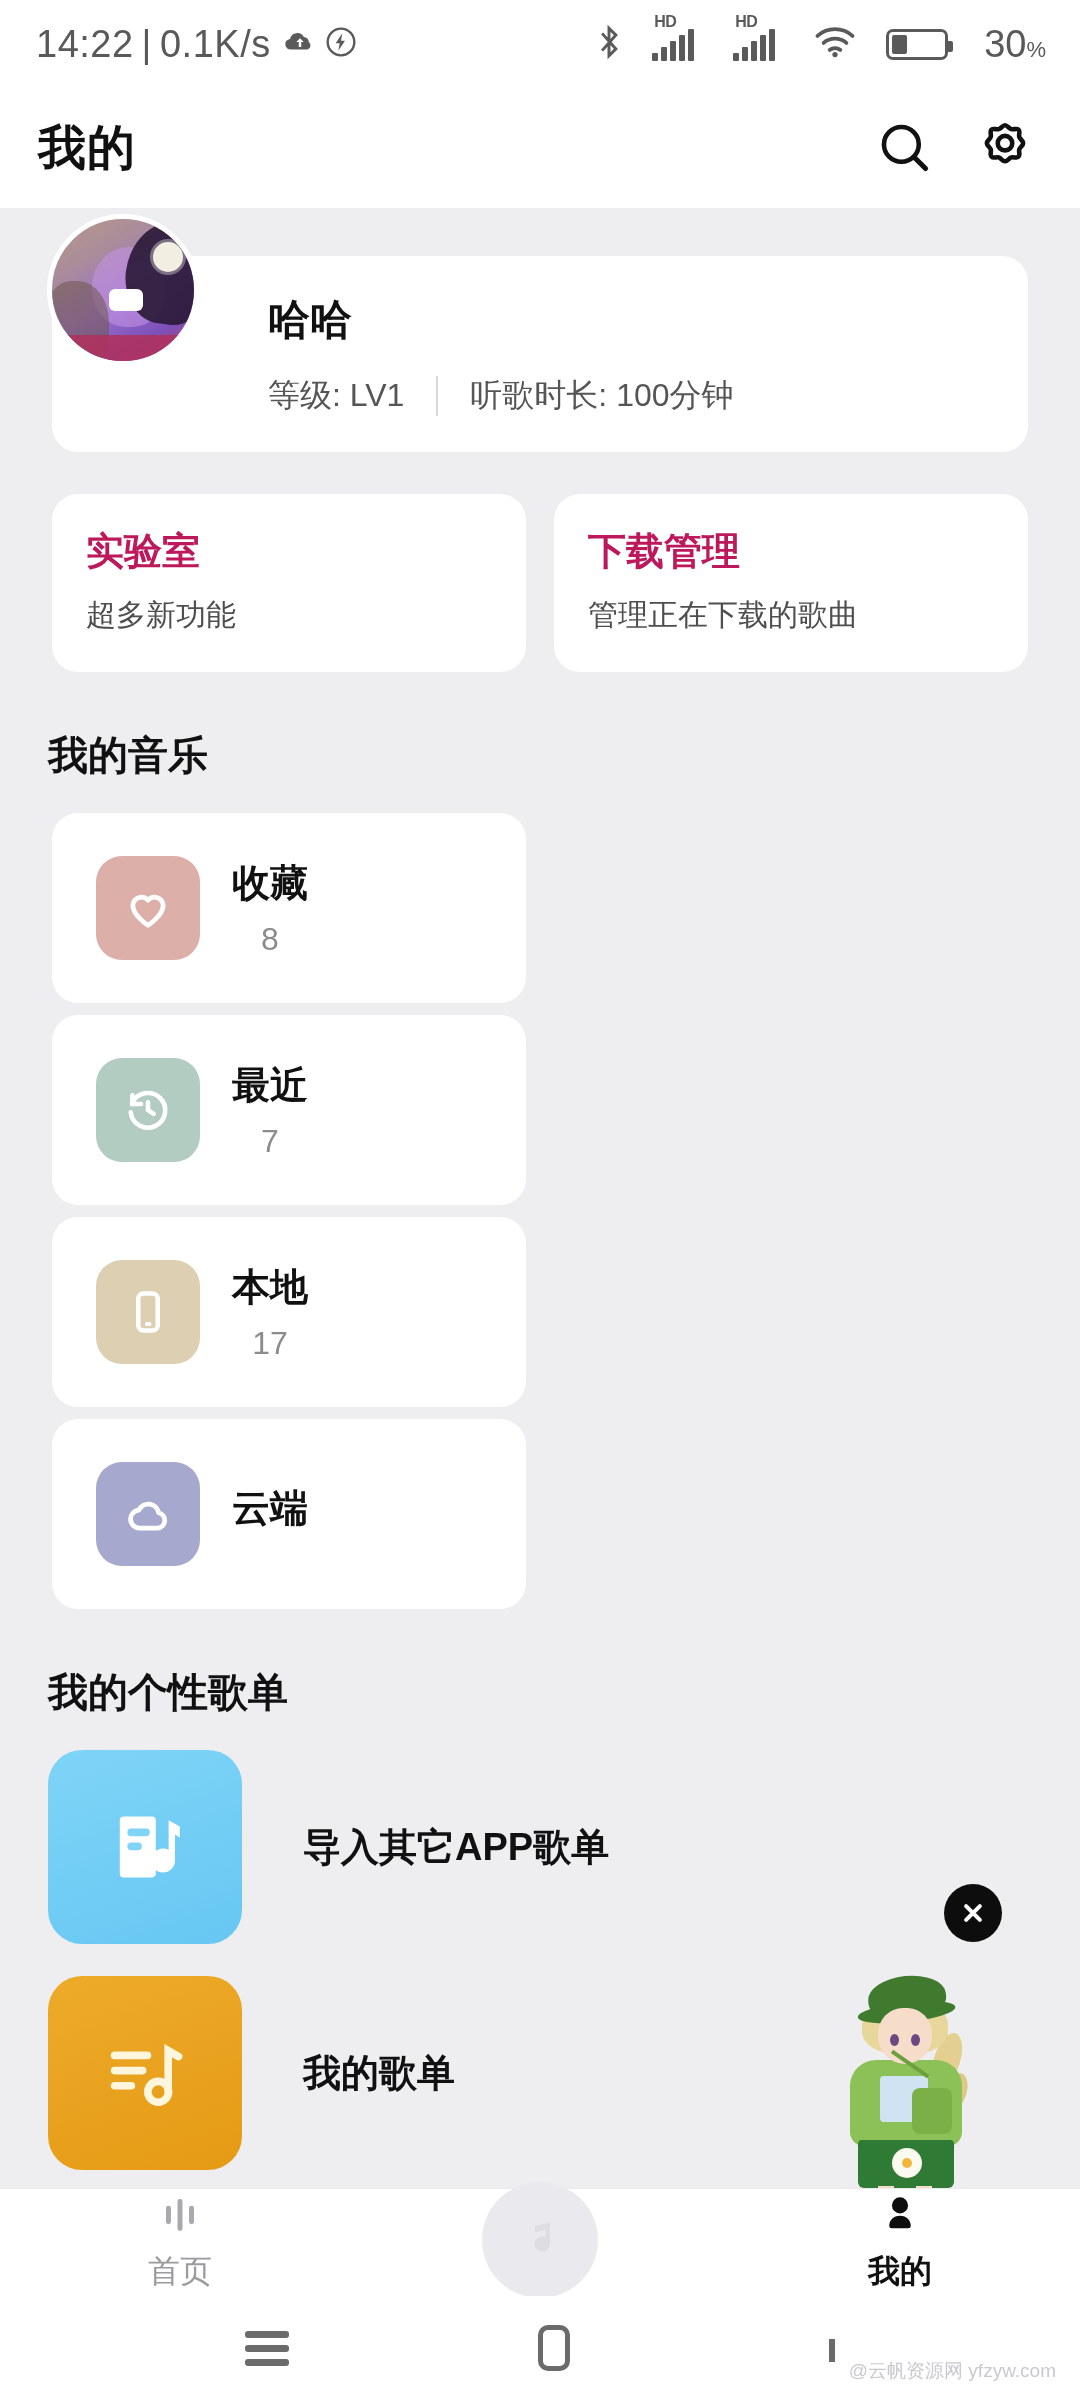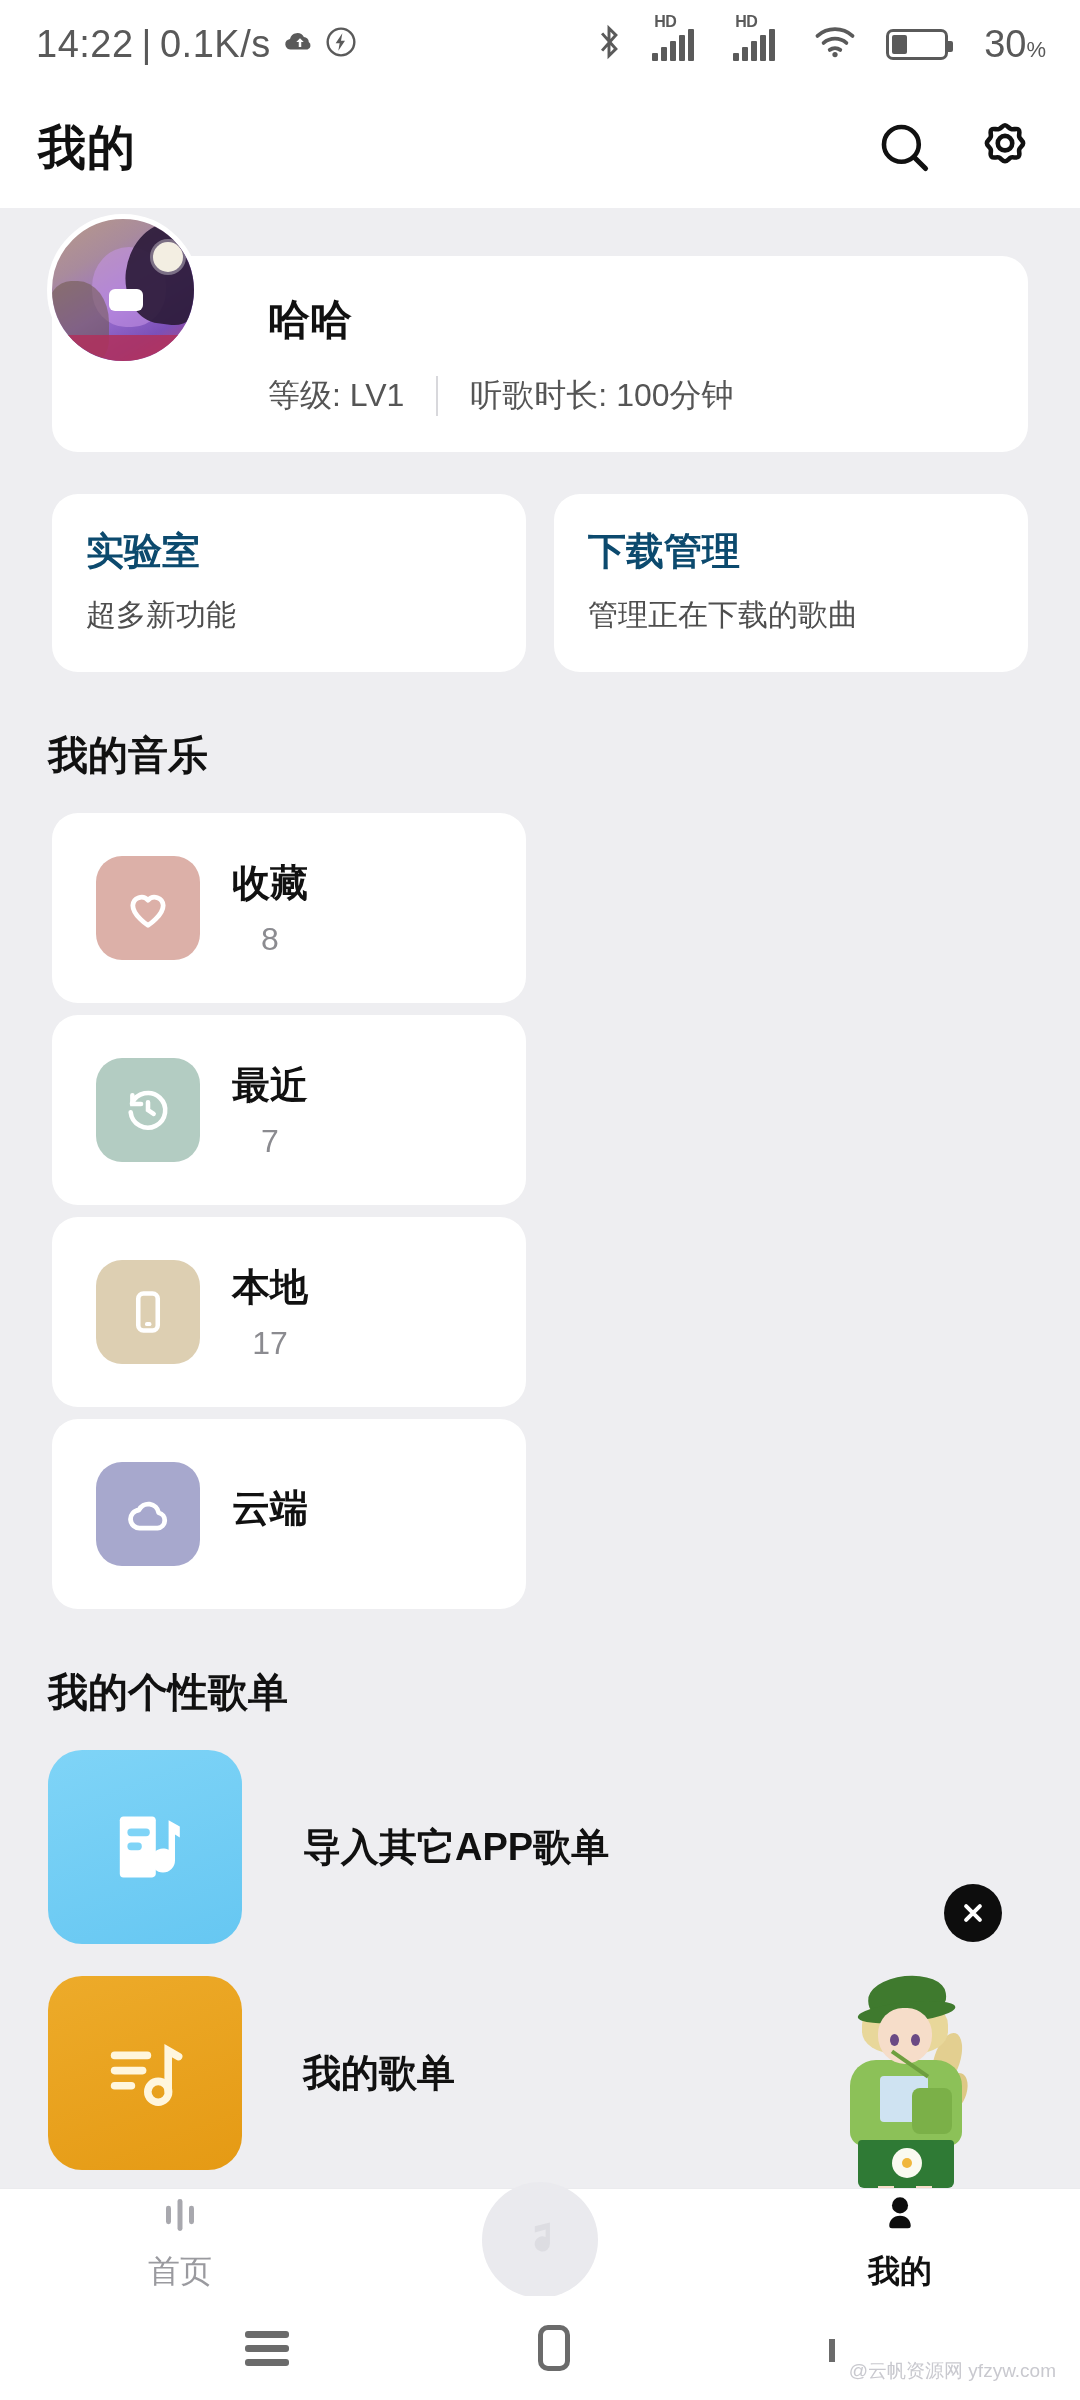--- a/index.html
+++ b/index.html
@@ -69,21 +69,21 @@
   .avatar .flower{ position:absolute; right:8%; top:16%; width:30px; height:30px; background:#f3eee2; border-radius:50%; box-shadow:0 0 0 3px rgba(255,255,255,.35);}
   .avatar .sticker{ position:absolute; left:40%; top:49%; width:34px; height:22px; background:#fff; border-radius:6px;}
   .avatar .bot{ position:absolute; left:0; bottom:0; width:100%; height:18%; background:#b0305c; opacity:.85;}
   .p-name{ font-size:42px; font-weight:800; color:#111; margin-bottom:26px;}
   .p-meta{ display:flex; align-items:center; font-size:32px; color:#555;}
   .p-meta .divider{ width:2px; height:40px; background:#d8d8dc; margin:0 32px;}
 
   
   .feature-row{ display:flex; gap:28px; margin:42px 52px 0 52px;}
   .feature{ flex:1; padding:32px 34px 36px 34px; }
-  .feature .t{ font-size:38px; font-weight:800; color:#0c4a6e; margin-bottom:18px;}
+  .feature .t{ font-size:38px; font-weight:800; color:#be185d; margin-bottom:18px;}
   .feature .s{ font-size:30px; color:#4e4e4e;}
 
   
   .sec-title{ font-size:40px; font-weight:800; color:#111; margin:56px 0 30px 48px;}
 
   
   .mgrid{ display:flex; flex-wrap:wrap; gap:12px; margin:0 52px;flex-direction:column;}
   .mcard{ width:calc(50% - 14px); height:190px; display:flex; align-items:center; padding-left:44px; }
   .micon{ width:104px; height:104px; border-radius:26px; display:flex; align-items:center; justify-content:center; flex:0 0 auto;}
   .mtext{ margin-left:32px; }

